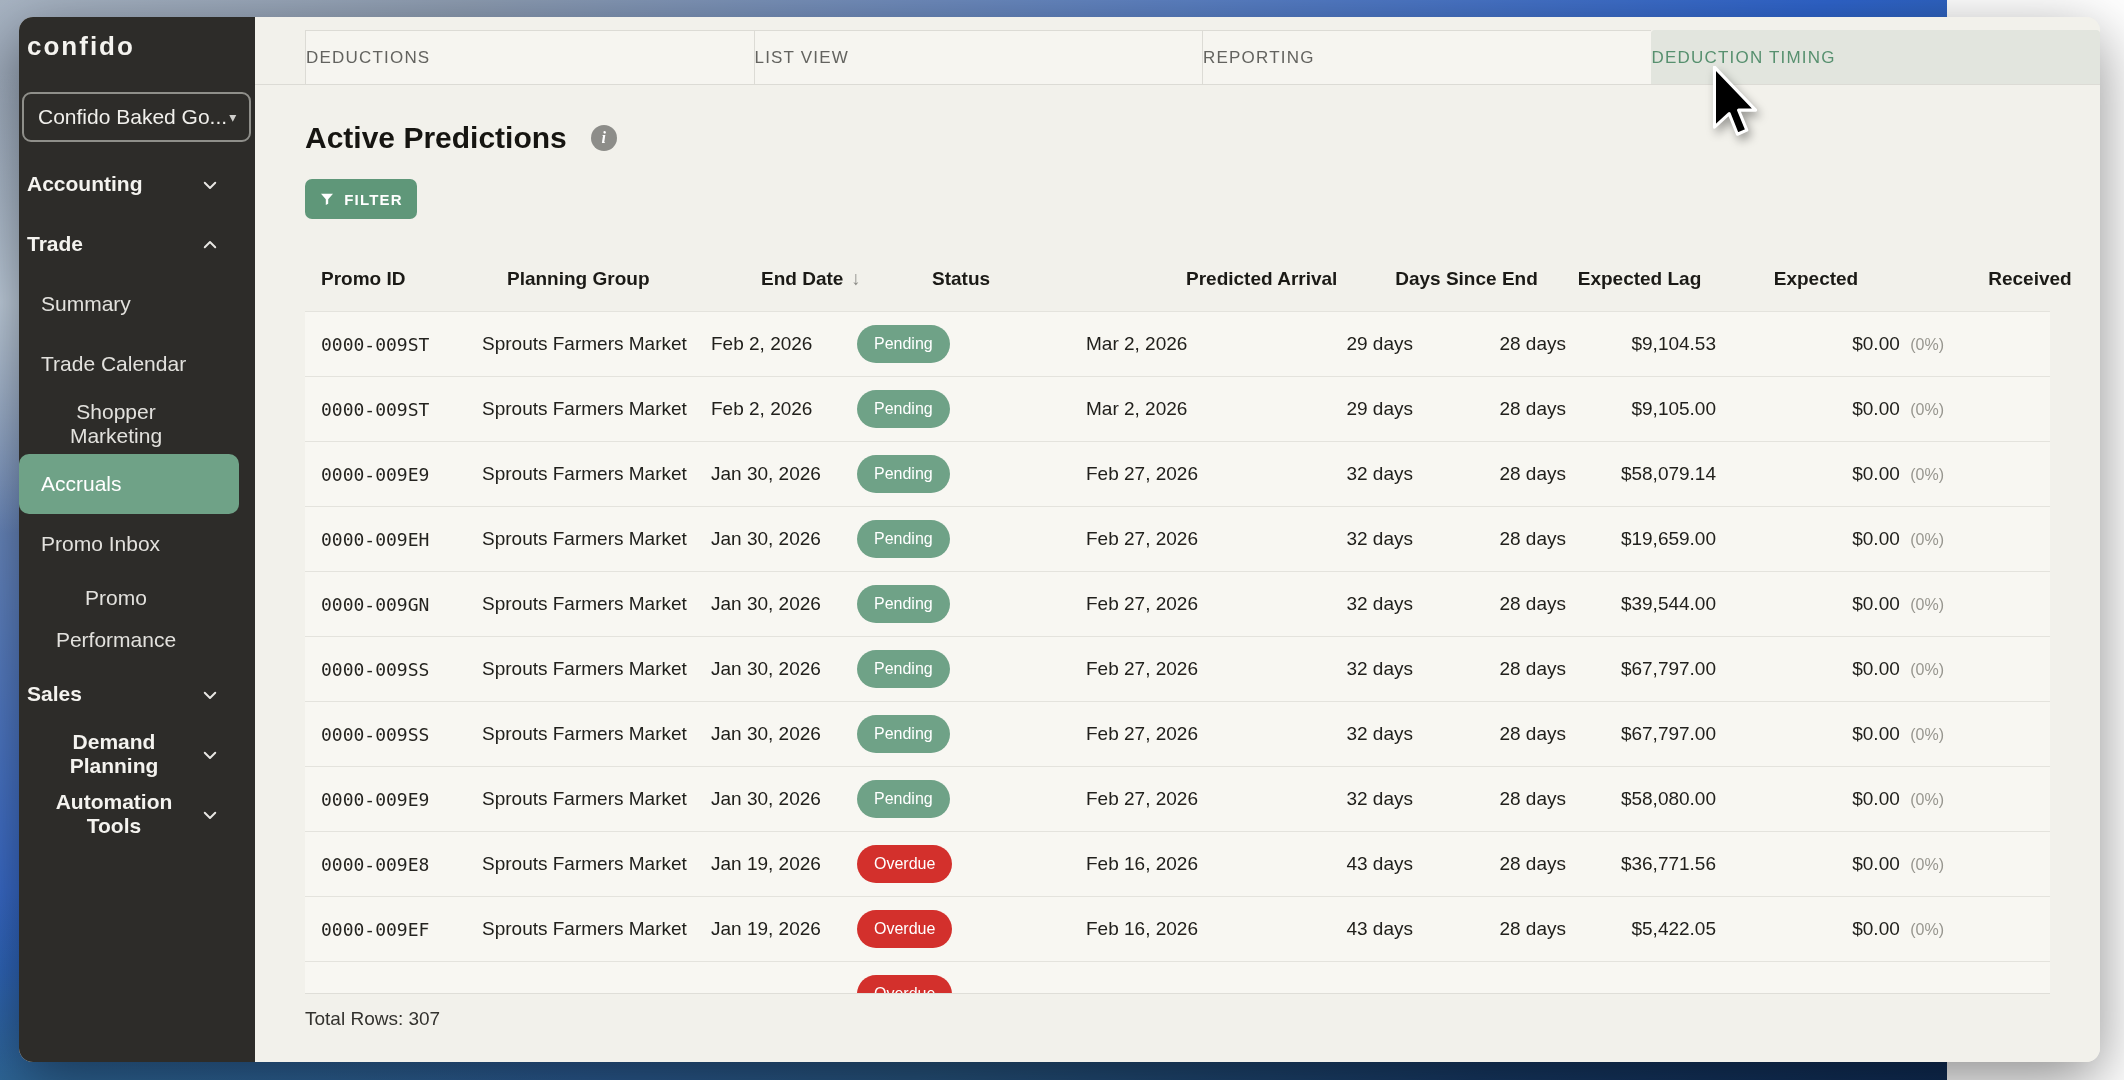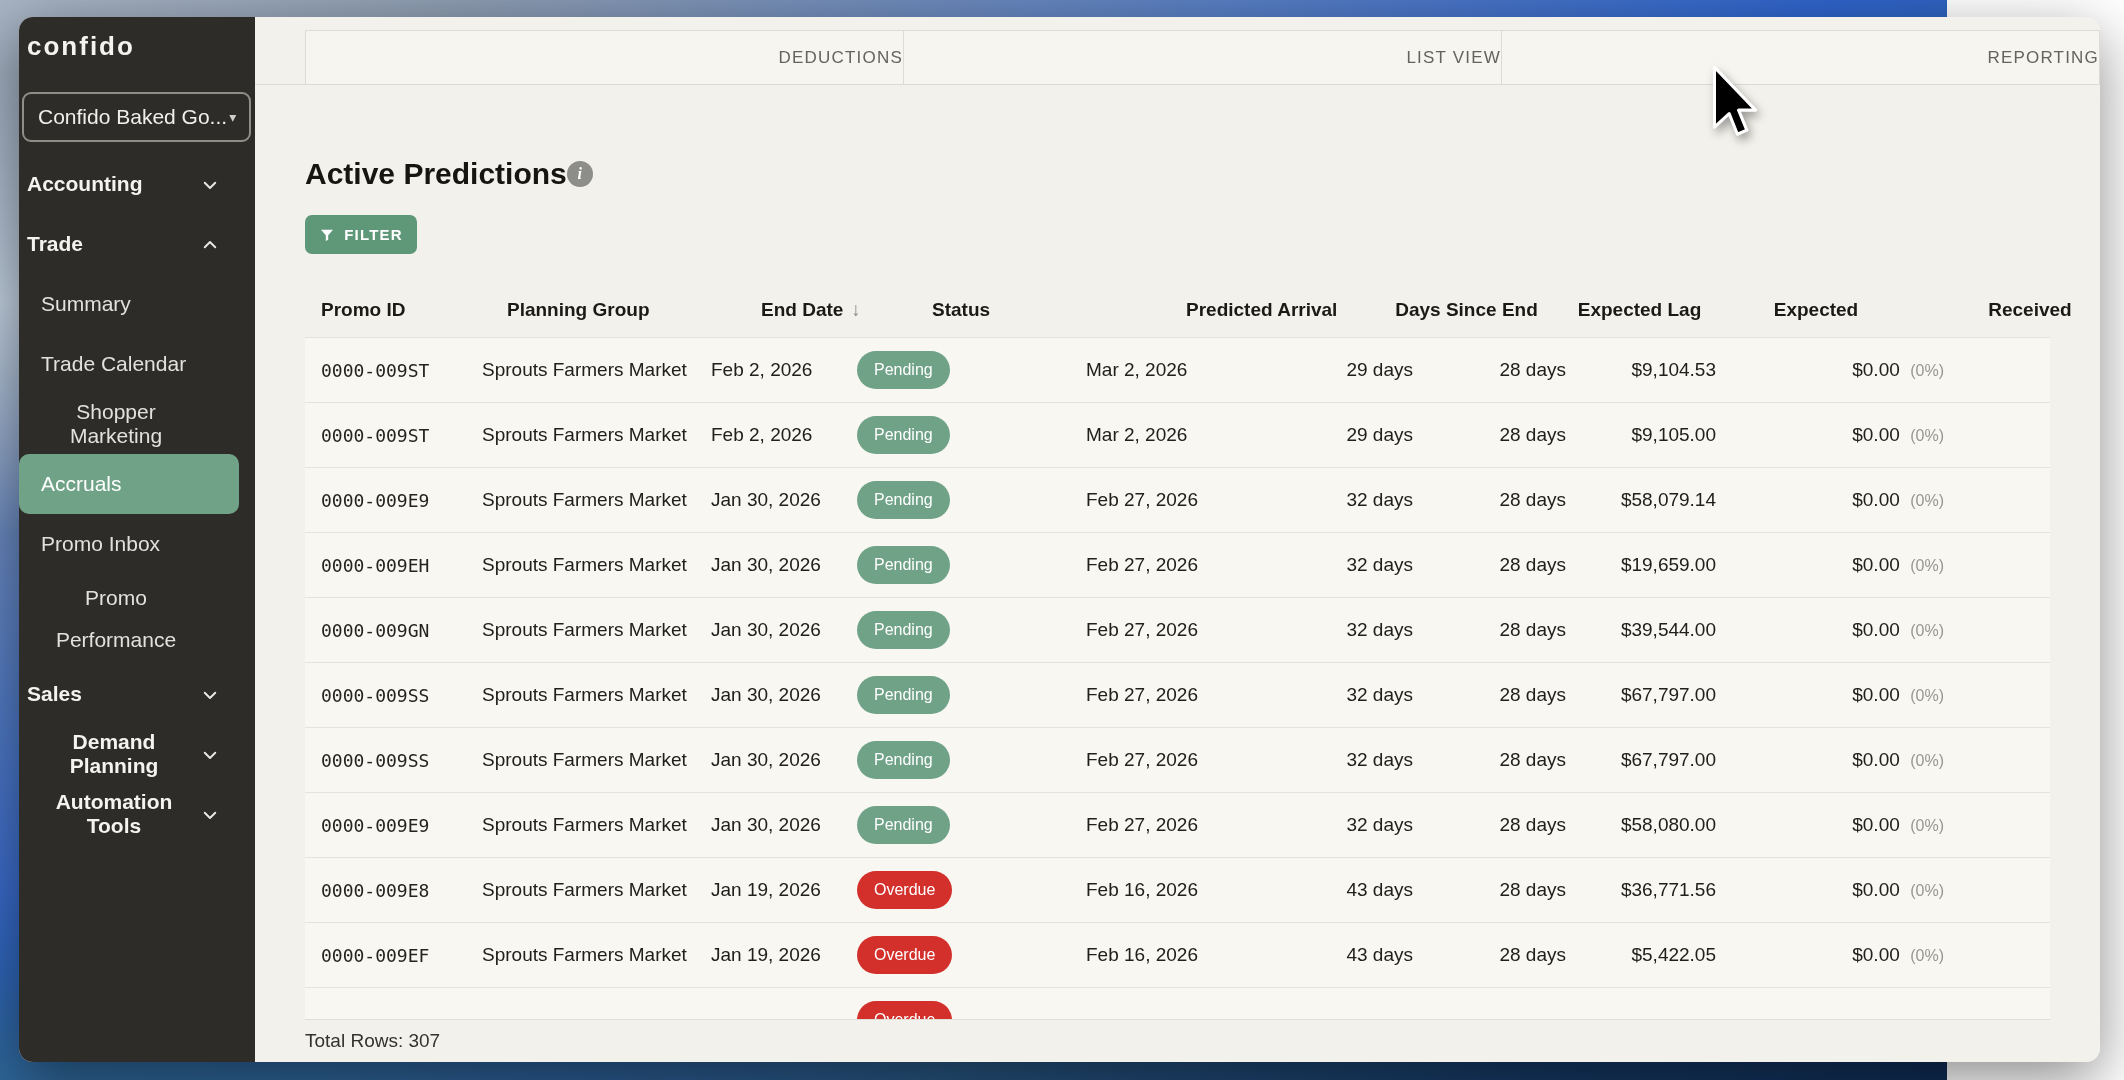--- a/index.html
+++ b/index.html
@@ -50,29 +50,29 @@
   .user-row { height:60px; margin-top:2px; display:flex; align-items:center; padding:0 26px 0 8px; }
   .avatar { width:40px; height:40px; border-radius:50%; background:#79a88c; color:#fff; font-size:18px; font-weight:bold; display:flex; align-items:center; justify-content:center; }
   .user-name { margin-left:16px; font-size:21px; color:#f0efeb; flex:1; }
   .dots { color:#fff; font-size:18px; letter-spacing:2px; }
 
   
   .main { flex:1; display:flex; flex-direction:column; background:#f2f1eb; min-width:0; }
   .tabbar-wrap { padding:13px 0 0 50px; border-bottom:1px solid #dcdbd5; }
   .tabbar { display:flex; height:54px; }
   .tab {
-    flex:1; display:flex; align-items:center; justify-content:flex-end;
+    flex:1; display:flex; align-items:center; justify-content:flex-start;
     background:#f6f5f0; border:1px solid #dcdbd5; border-right:none; border-bottom:none;
     font-size:17px; letter-spacing:1.2px; color:#63635f; text-transform:uppercase; cursor:default;
   }
   .tab:last-child { border-right:1px solid #dcdbd5; }
   .tab.active { background:#e2e5de; color:#57906f; border-color:#e2e5de; border-radius:4px 4px 0 0; }
 
   .content { padding:0 50px; flex:1; display:flex; flex-direction:column; min-height:0; }
-  .title-row { margin-top:72px; display:flex; align-items:center; gap:0; }
+  .title-row { margin-top:36px; display:flex; align-items:center; gap:24px; }
   .page-title { font-size:30px; font-weight:bold; color:#161511; }
   .info-icon { width:26px; height:26px; border-radius:50%; background:#8d8d89; color:#fff; display:flex; align-items:center; justify-content:center; font-size:16px; font-weight:bold; font-family:"Liberation Serif", serif; font-style:italic; }
   .filter-btn {
     margin-top:24px; width:112px; height:40px; background:#5f9779; border:none; border-radius:7px;
     color:#fff; font-size:15px; font-weight:bold; letter-spacing:1.2px; display:flex; align-items:center; justify-content:center; gap:9px;
     font-family:"Liberation Sans", sans-serif; cursor:pointer;
   }
   .filter-btn svg { width:16px; height:16px; fill:#fff; }
 
   
@@ -189,20 +189,23 @@
         <div class="tabbar">
             <div class="tab">
               <span>DEDUCTIONS</span>
             </div>
             <div class="tab">
               <span>LIST VIEW</span>
             </div>
             <div class="tab">
               <span>REPORTING</span>
             </div>
+            <div class="tab active">
+              <span>DEDUCTION TIMING</span>
+            </div>
           </div>
       </div>
 
       <div class="content">
         <div class="title-row">
           <span class="page-title">Active Predictions</span>
           <span class="info-icon">i</span>
         </div>
 
         <button class="filter-btn">

